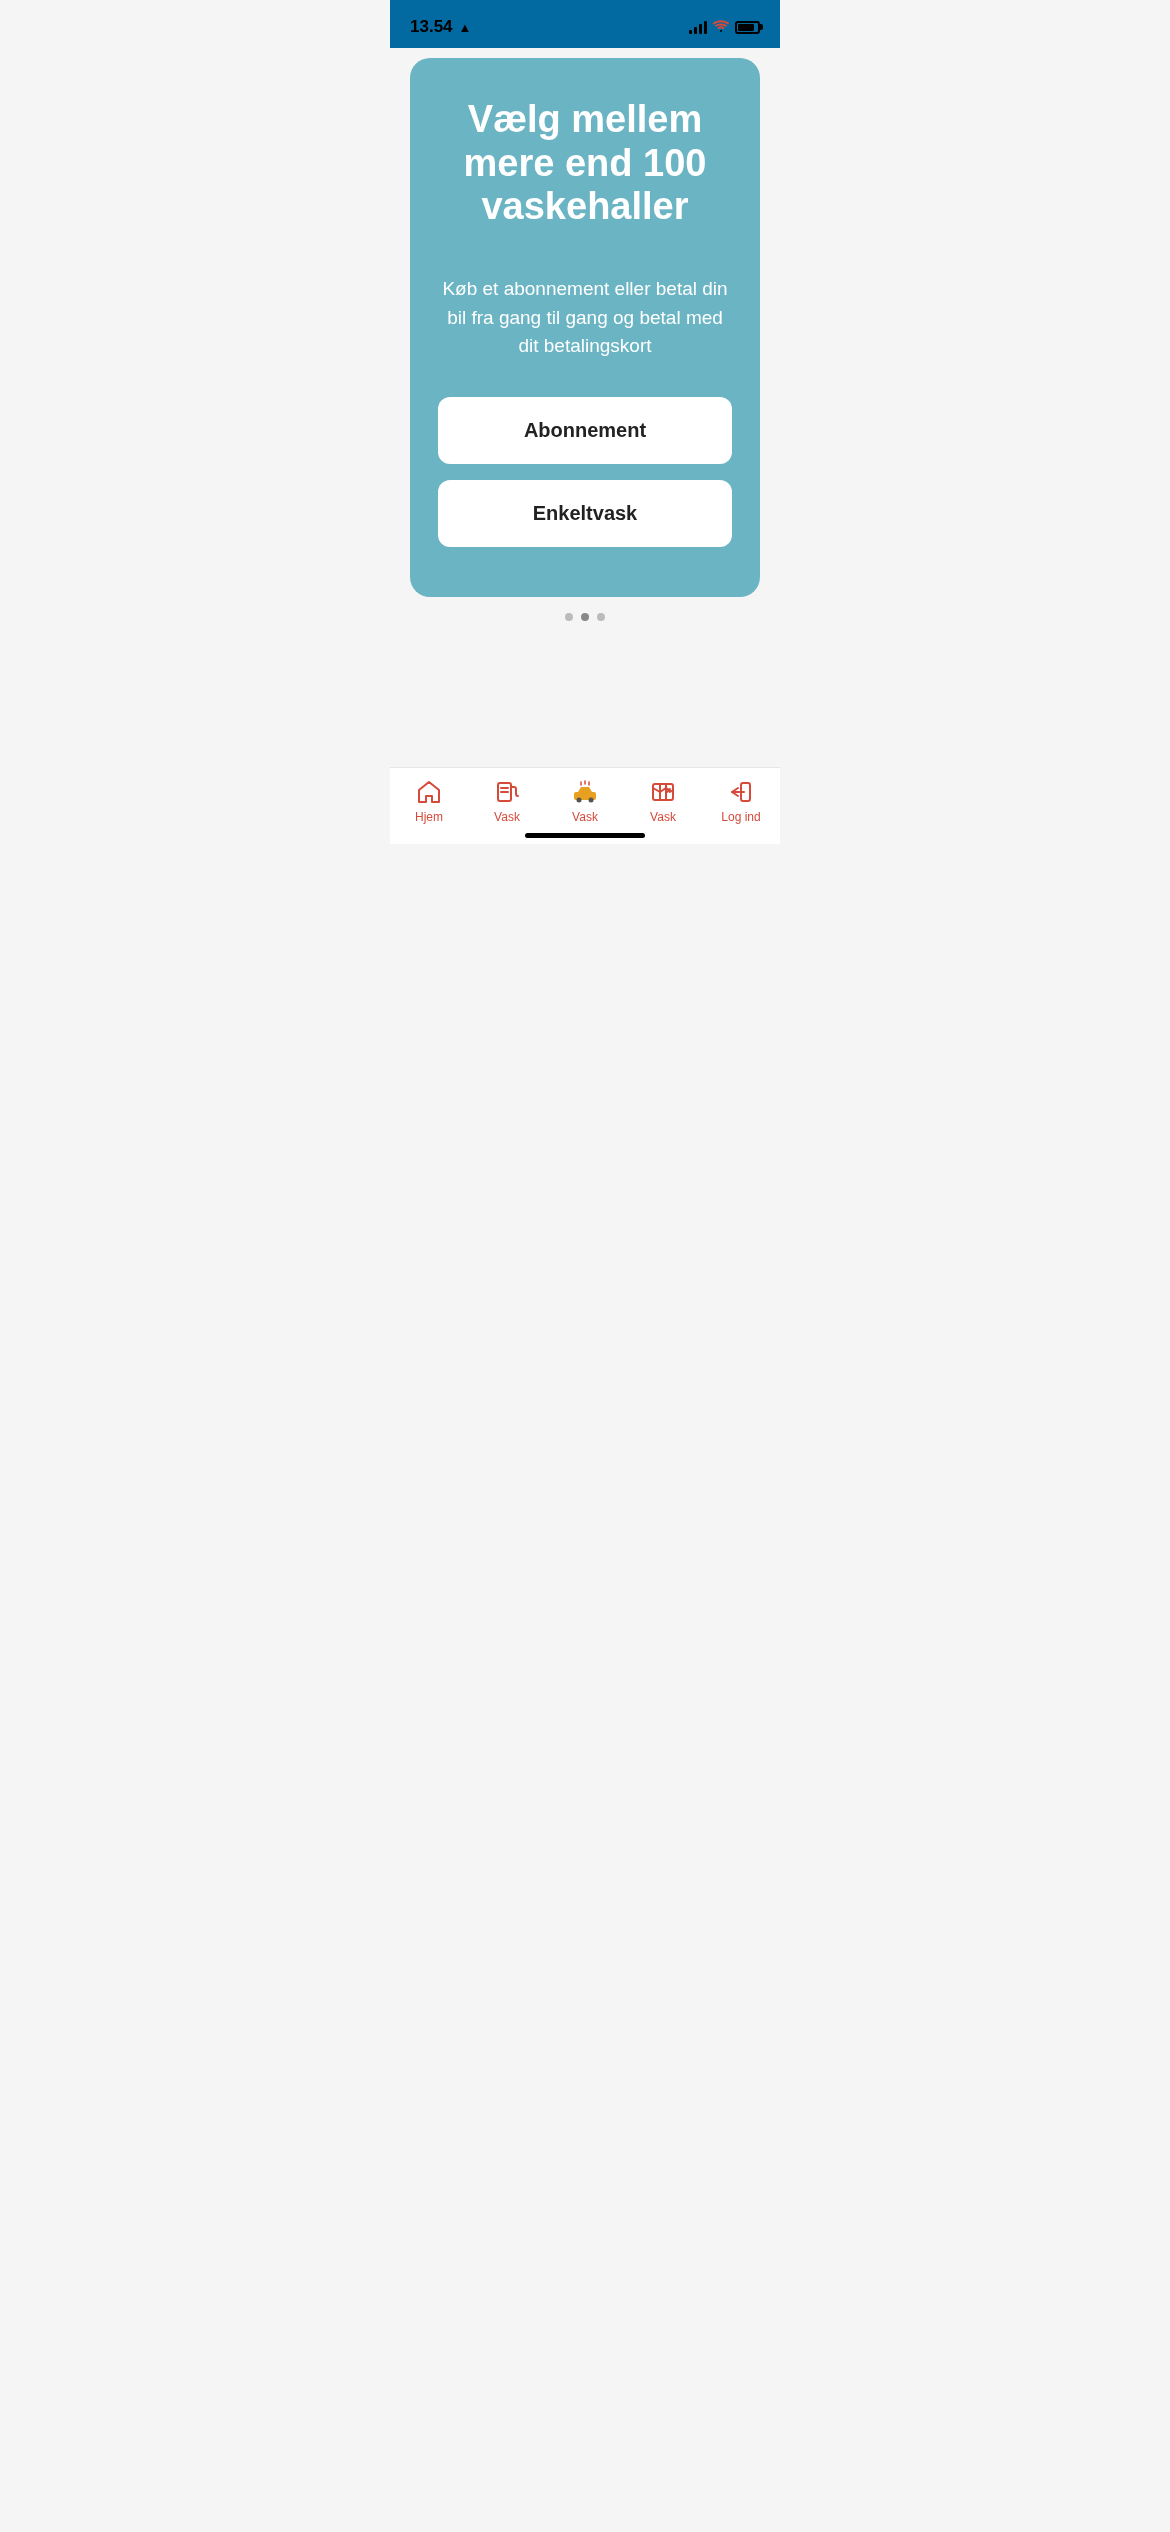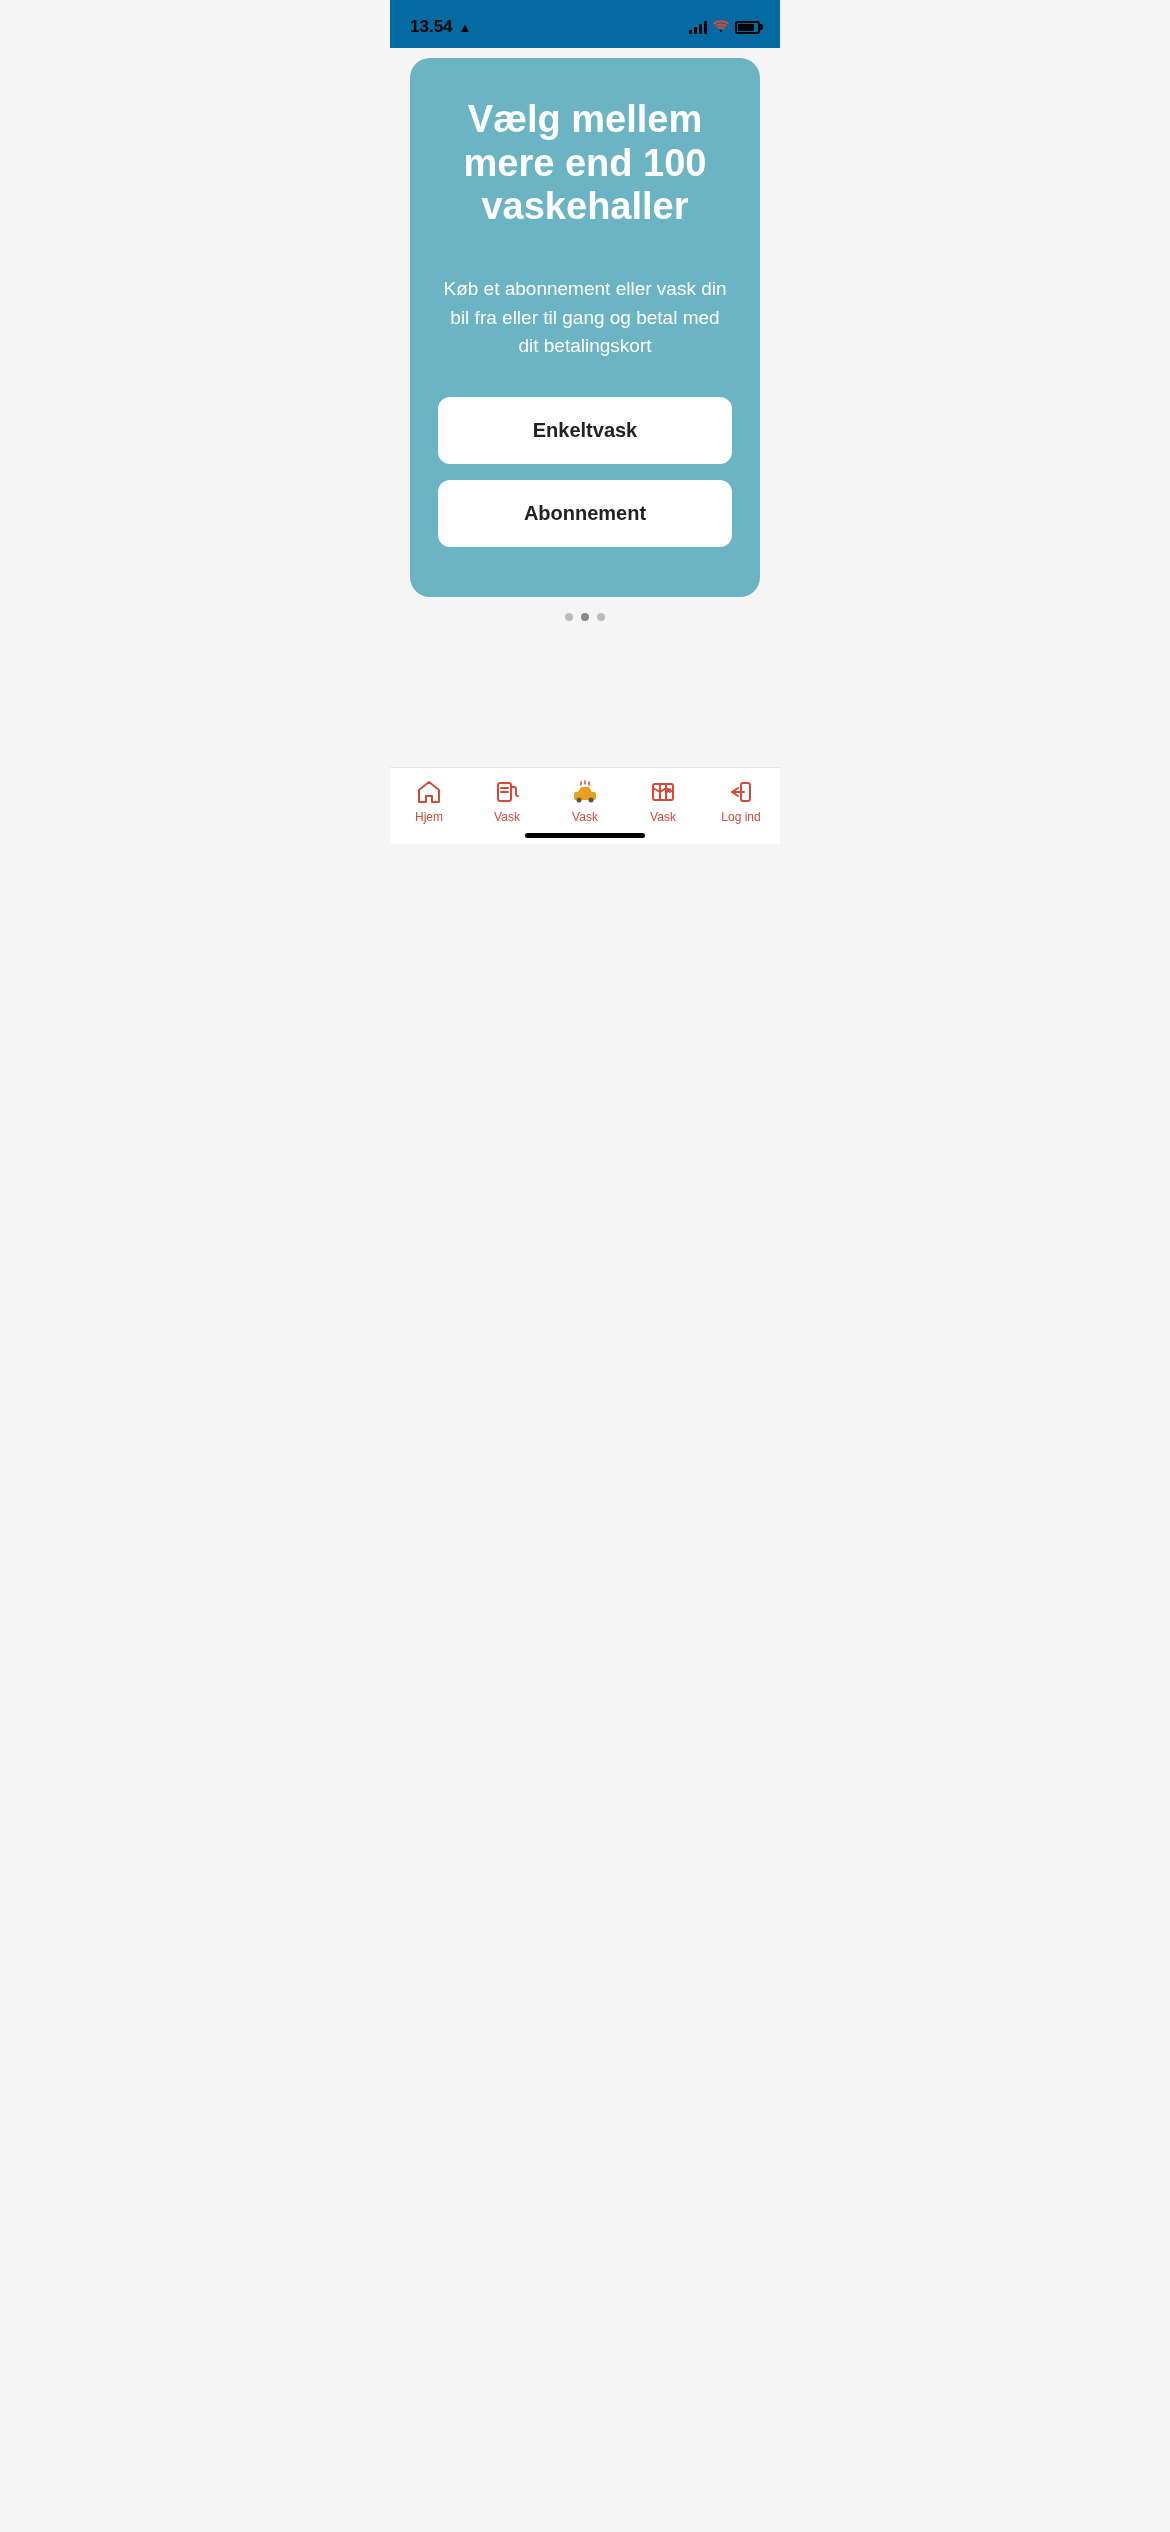--- a/index.html
+++ b/index.html
@@ -252,23 +252,23 @@
     </div>
     <div class="battery-icon">
       <div class="battery-fill"></div>
     </div>
   </div>
 </div>
 
 <div class="main-content">
   <div class="card">
     <div class="card-title">Vælg mellem mere end 100 vaskehaller</div>
-    <div class="card-subtitle">Køb et abonnement eller vask din bil fra eller til gang og betal med dit betalingskort</div>
+    <div class="card-subtitle">Køb et abonnement eller betal din bil fra gang til gang og betal med dit betalingskort</div>
+    <button class="card-button">Abonnement</button>
     <button class="card-button">Enkeltvask</button>
-    <button class="card-button">Abonnement</button>
   </div>
 
   <div class="pagination">
     <div class="dot"></div>
     <div class="dot active"></div>
     <div class="dot"></div>
   </div>
 </div>
 
 <div class="bottom-nav">

